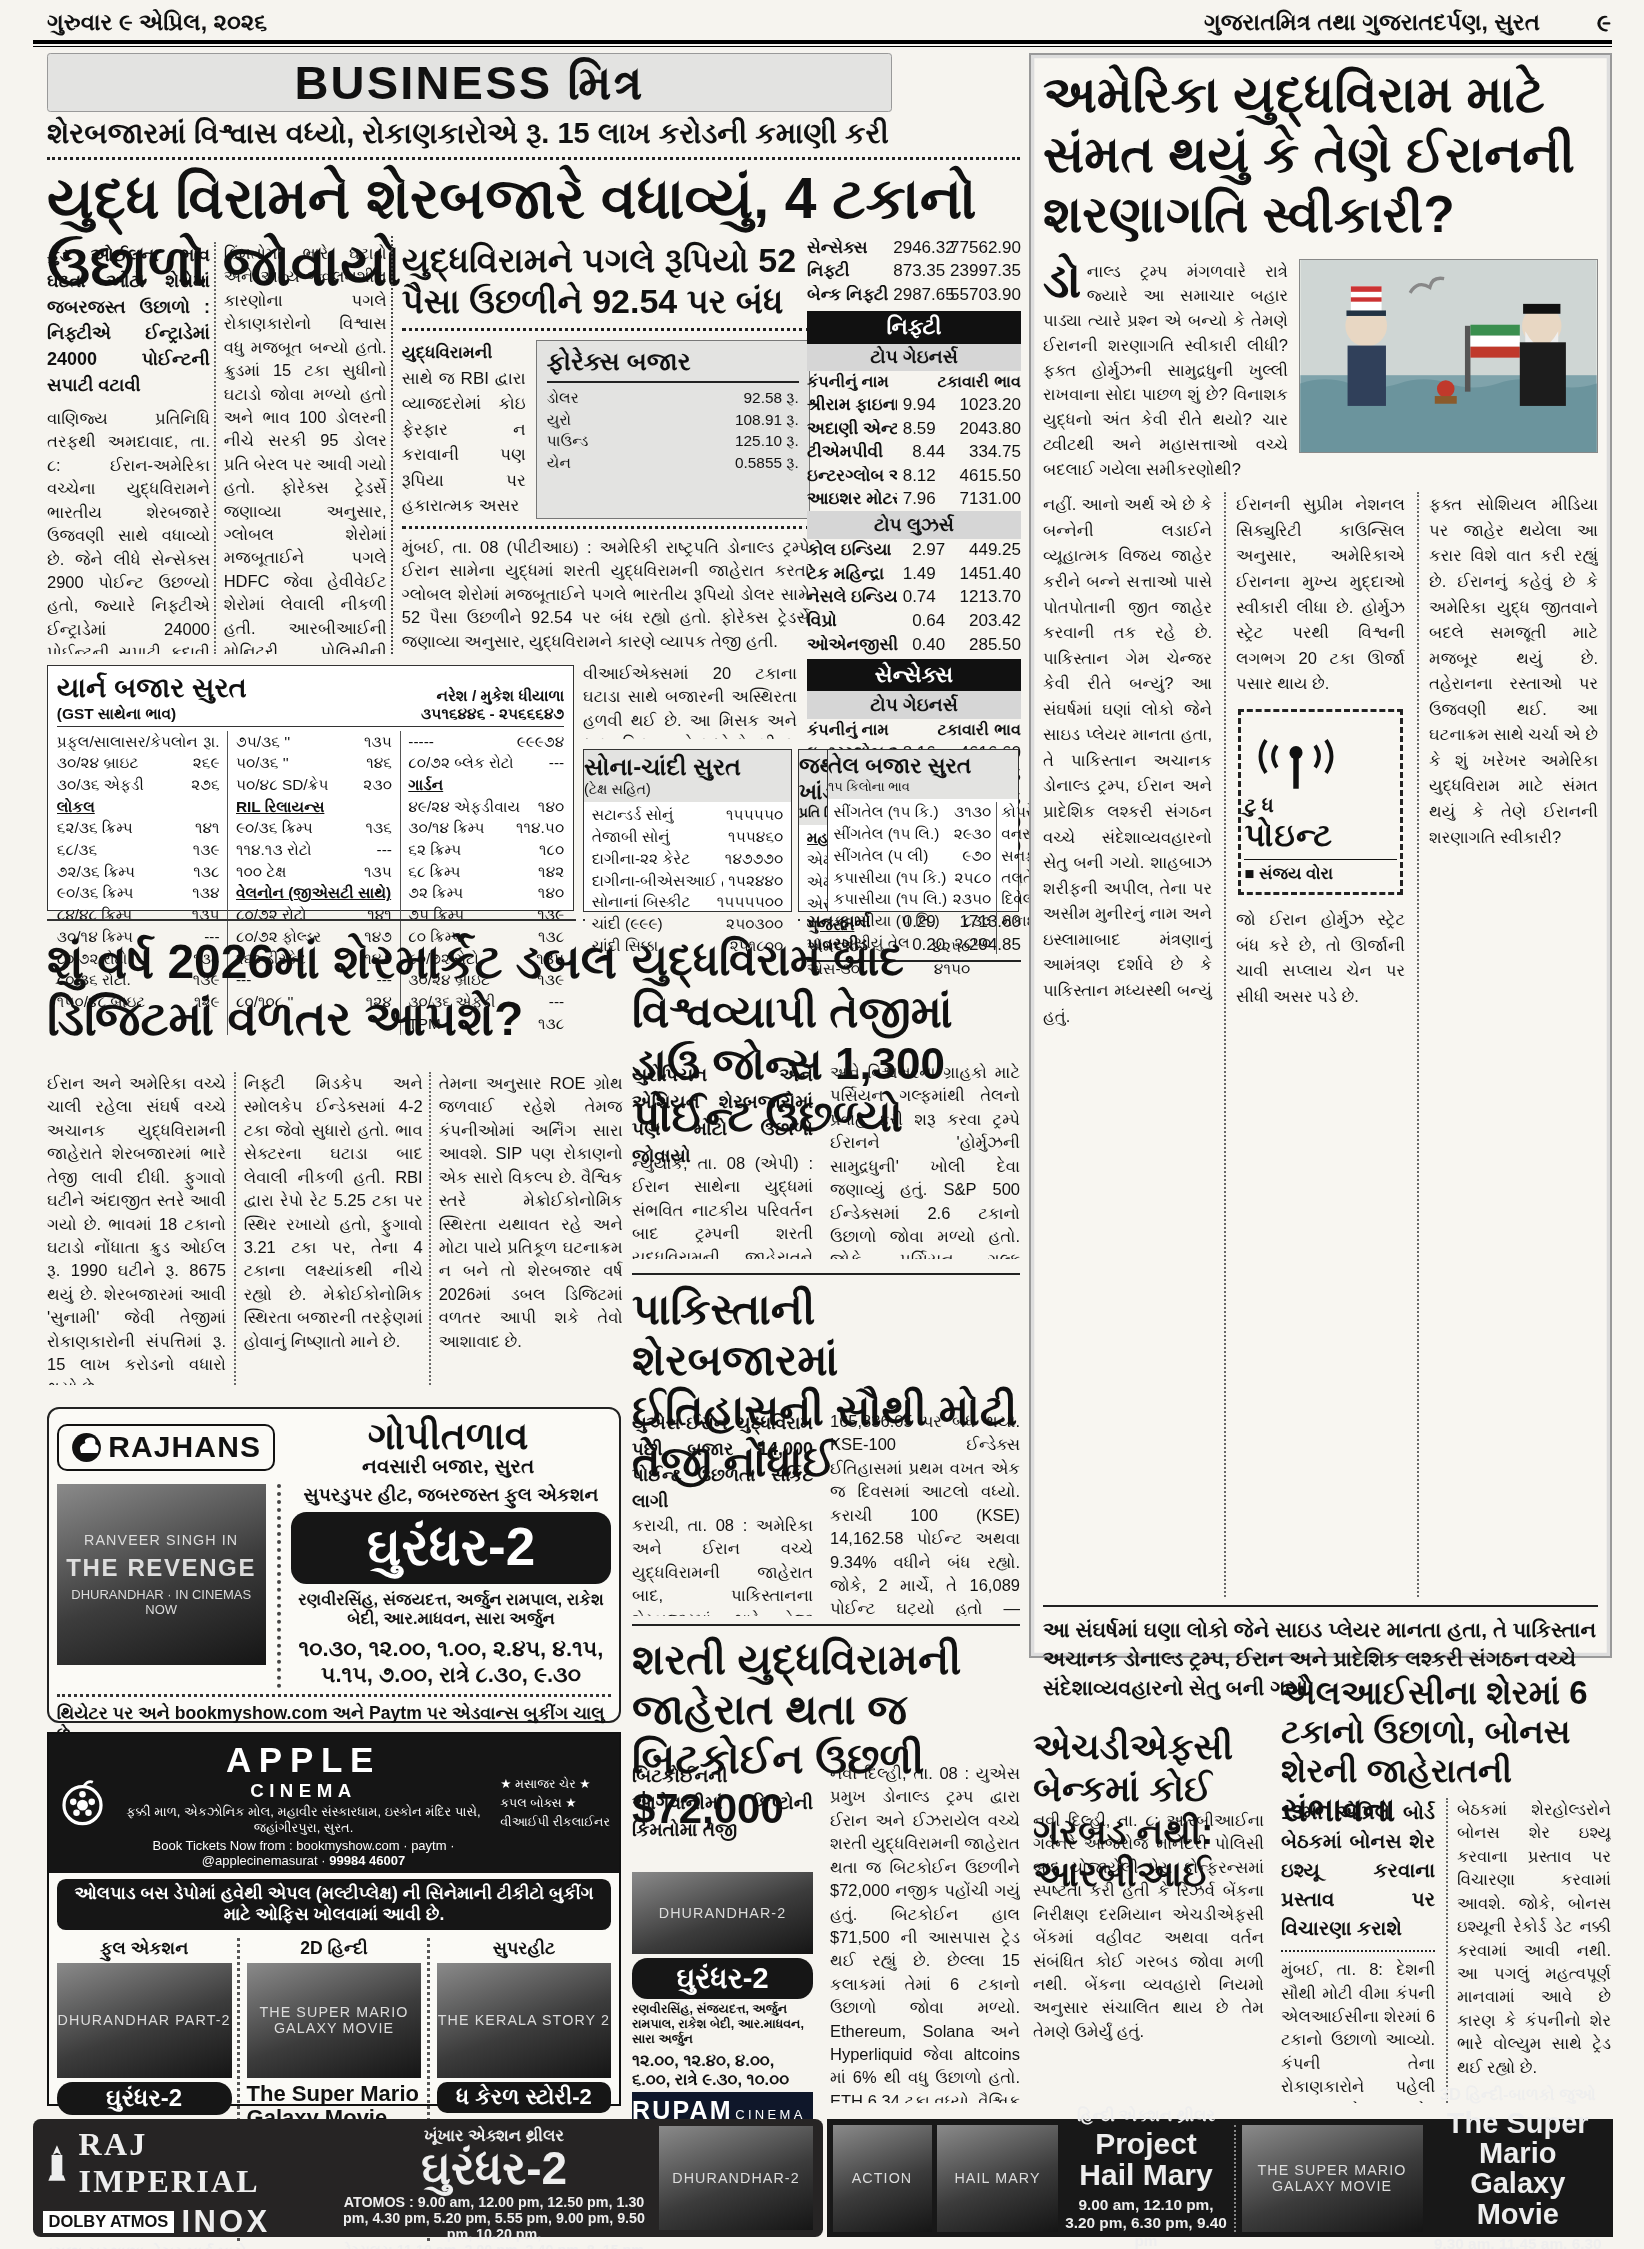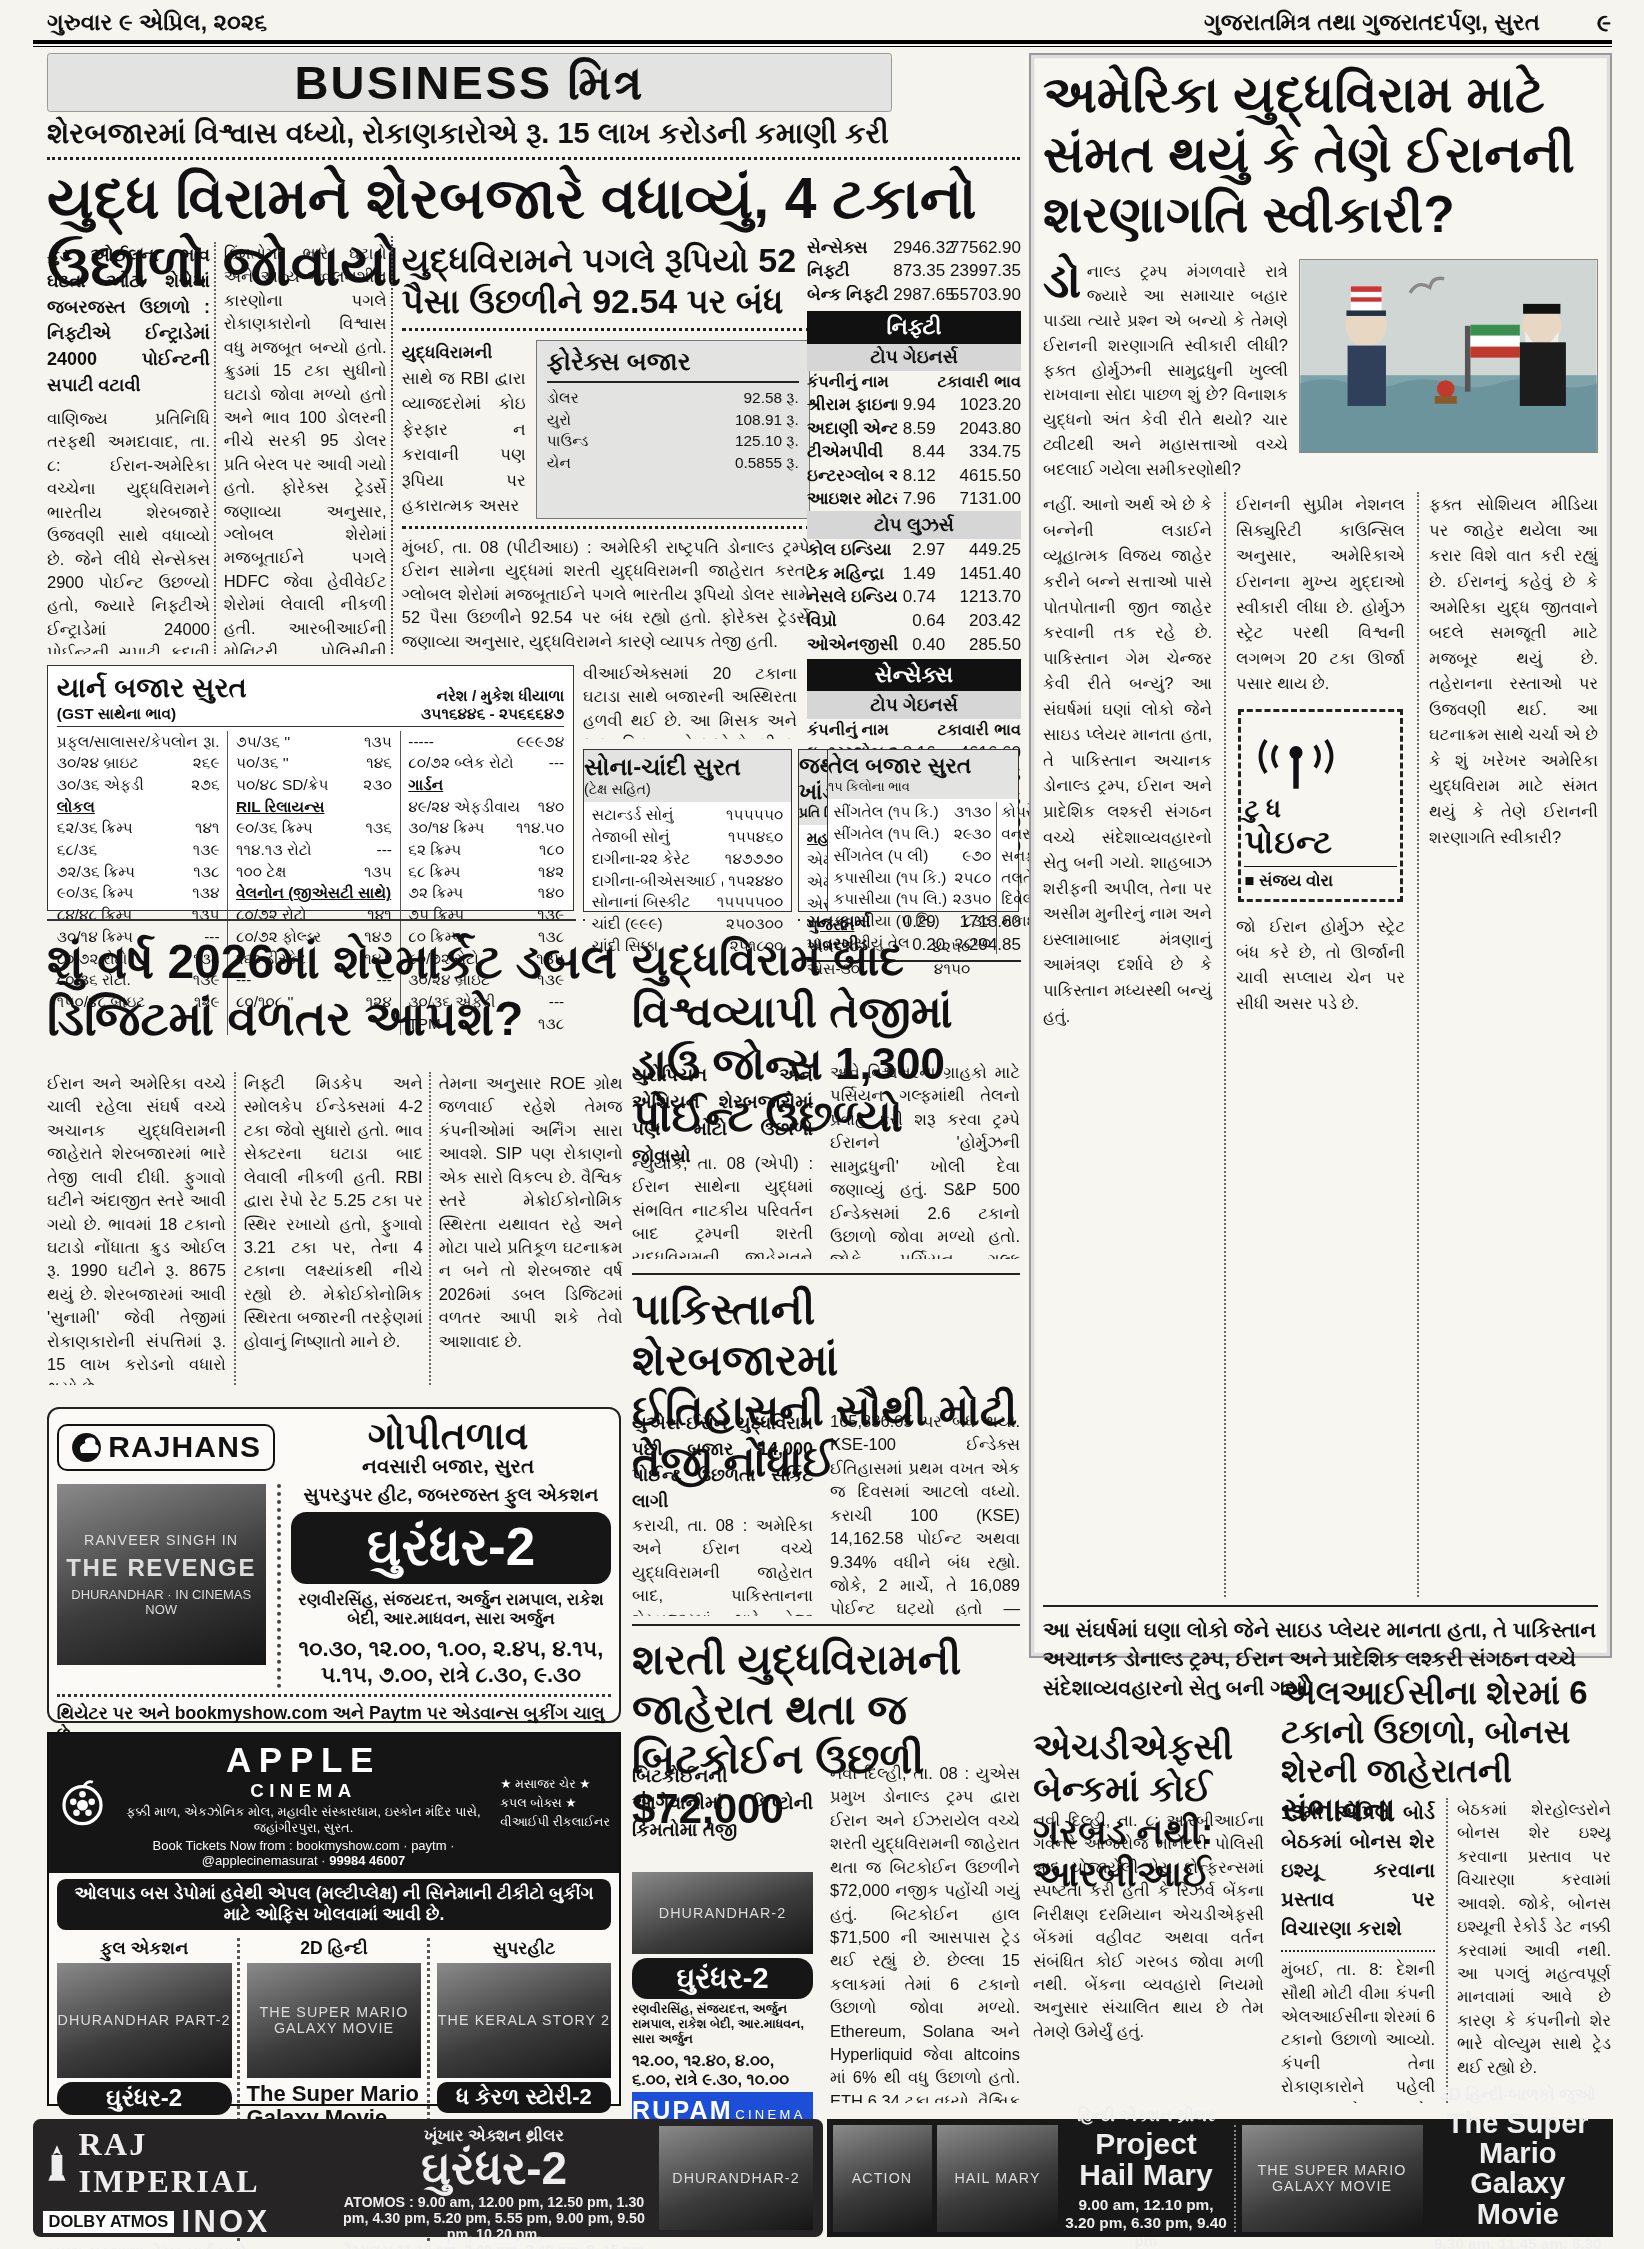--- a/index.html
+++ b/index.html
@@ -589,21 +589,21 @@
   <p class="abs b just" style="left:632px;top:1762px;width:181px;font-size:18.7px;line-height:1.45;height:104px;overflow:hidden;">બિટકોઈનની આગેવાનીમાં ક્રિપ્ટોની કિંમતોમાં તેજી</p>
   <p class="abs body just" style="left:830px;top:1762px;width:190px;height:341px;overflow:hidden;">નવી દિલ્હી, તા. 08 : યુએસ પ્રમુખ ડોનાલ્ડ ટ્રમ્પ દ્વારા ઈરાન અને ઈઝરાયેલ વચ્ચે શરતી યુદ્ધવિરામની જાહેરાત થતા જ બિટકોઈન ઉછળીને $72,000 નજીક પહોંચી ગયું હતું. બિટકોઈન હાલ $71,500 ની આસપાસ ટ્રેડ થઈ રહ્યું છે. છેલ્લા 15 કલાકમાં તેમાં 6 ટકાનો ઉછાળો જોવા મળ્યો. Ethereum, Solana અને Hyperliquid જેવા altcoins માં 6% થી વધુ ઉછાળો હતો. ETH 6.34 ટકા વધ્યો. વૈશ્વિક ક્રિપ્ટો માર્કેટ કેપ 3.72% વધીને $2.44 ટ્રિલિયન થઈ ગઈ.</p>
 
   <div class="abs" style="left:632px;top:1872px;width:181px;height:234px;">
     <div class="poster" style="width:100%;height:82px;">
       <span class="p1">DHURANDHAR-2</span>
     </div>
     <div class="pill" style="font-size:29px;padding:3.3px 0;margin-top:4.4px;">ઘુરંધર-2</div>
     <div class="ctr b" style="font-size:12.6px;margin-top:3.3px;">રણવીરસિંહ, સંજયદત્ત, અર્જુન રામપાલ, રાકેશ બેદી, આર.માધવન, સારા અર્જુન</div>
     <div class="ctr b" style="font-size:16.5px;margin-top:4px;">૧૨.૦૦, ૧૨.૪૦, ૪.૦૦, ૬.૦૦, રાત્રે ૯.૩૦, ૧૦.૦૦</div>
-    <div class="ctr" style="background:#1d4ed8;color:#fff;margin-top:3px;padding:3.3px 0;">
+    <div class="ctr" style="background:#0f172a;color:#fff;margin-top:3px;padding:3.3px 0;">
       <span class="b" style="font-size:25px;letter-spacing:2.2px;">RUPAM</span>
       <span style="font-size:13px;letter-spacing:3.3px;">CINEMA</span>
     </div>
     <div class="ctr b" style="font-size:13px;border-top:2.2px dotted #333;margin-top:4.4px;padding-top:3.3px;">એડ.બુકીંગ થિયેટર અને bookmyshow.com પર ચાલુ છે.</div>
   </div>
 
   <div class="abs" style="left:1029px;top:53px;width:583px;height:1605px;border:2.2px solid #999;box-shadow:0 0 0 3.3px #ddd inset;padding:10px 12px;box-sizing:border-box;background:#f8f6f1;">
     <h1 class="headline ctr" style="font-size:51px;">અમેરિકા યુદ્ધવિરામ માટે સંમત થયું કે તેણે ઈરાનની શરણાગતિ સ્વીકારી?</h1>
     <div style="display:flex;gap:11px;margin-top:13px;">
       <p class="just" style="flex:1;font-size:16.5px;line-height:1.5;"><span class="b" style="font-size:48px;float:left;line-height:.9;padding-right:5.5px;">ડો</span><span>નાલ્ડ ટ્રમ્પ મંગળવારે રાત્રે જ્યારે આ સમાચાર બહાર પાડ્યા ત્યારે પ્રશ્ન એ બન્યો કે તેમણે ઈરાનની શરણાગતિ સ્વીકારી લીધી? ફક્ત હોર્મુઝની સામુદ્રધુની ખુલ્લી રાખવાના સોદા પાછળ શું છે? વિનાશક યુદ્ધનો અંત કેવી રીતે થયો? ચાર ટ્વીટથી અને મહાસત્તાઓ વચ્ચે બદલાઈ ગયેલા સમીકરણોથી?</span></p>
@@ -638,21 +638,21 @@
 
         <div class="ctr" style="border:3.8px dashed #222;margin:12px 2.2px;padding:8.8px 3.3px;">
           <svg width="104" height="71" viewBox="0 0 190 130">
             <path d="M40 95 Q20 65 40 35" stroke="#111" stroke-width="7" fill="none"></path>
             <path d="M60 85 Q46 65 60 45" stroke="#111" stroke-width="7" fill="none"></path>
             <path d="M150 95 Q170 65 150 35" stroke="#111" stroke-width="7" fill="none"></path>
             <path d="M130 85 Q144 65 130 45" stroke="#111" stroke-width="7" fill="none"></path>
             <circle cx="95" cy="58" r="12" fill="#111"></circle>
             <rect x="90" y="58" width="10" height="66" fill="#111"></rect>
           </svg>
-          <div class="b" style="font-size:25px;">ટુ ધ</div>
+          <div class="b" style="font-size:20px;">ટુ ધ</div>
           <div class="b" style="font-size:32px;letter-spacing:1.1px;">પોઇન્ટ</div>
           <div class="b" style="font-size:16.5px;border-top:1.6px solid #111;margin-top:5.5px;padding-top:4.4px;">■ સંજય વોરા</div>
         </div>
         <p class="just" style="font-size:16.5px;line-height:1.55;">જો ઈરાન હોર્મુઝ સ્ટ્રેટ બંધ કરે છે, તો ઊર્જાની ચાવી સપ્લાય ચેન પર સીધી અસર પડે છે.</p>
       </div>
       <p class="just vline" style="flex:1;padding-left:10px;font-size:16.5px;line-height:1.55;">ફક્ત સોશિયલ મીડિયા પર જાહેર થયેલા આ કરાર વિશે વાત કરી રહ્યું છે. ઈરાનનું કહેવું છે કે અમેરિકા યુદ્ધ જીતવાને બદલે સમજૂતી માટે મજબૂર થયું છે. તહેરાનના રસ્તાઓ પર ઉજવણી થઈ. આ ઘટનાક્રમ સાથે ચર્ચા એ છે કે શું ખરેખર અમેરિકા યુદ્ધવિરામ માટે સંમત થયું કે તેણે ઈરાનની શરણાગતિ સ્વીકારી?</p>
     </div>
     <p class="b ctr" style="font-size:21px;line-height:1.4;border-top:2.7px solid #222;padding-top:7.7px;margin-top:7.7px;">આ સંઘર્ષમાં ઘણા લોકો જેને સાઇડ પ્લેયર માનતા હતા, તે પાકિસ્તાન અચાનક ડોનાલ્ડ ટ્રમ્પ, ઈરાન અને પ્રાદેશિક લશ્કરી સંગઠન વચ્ચે સંદેશાવ્યવહારનો સેતુ બની ગયો</p>
   </div>
 

